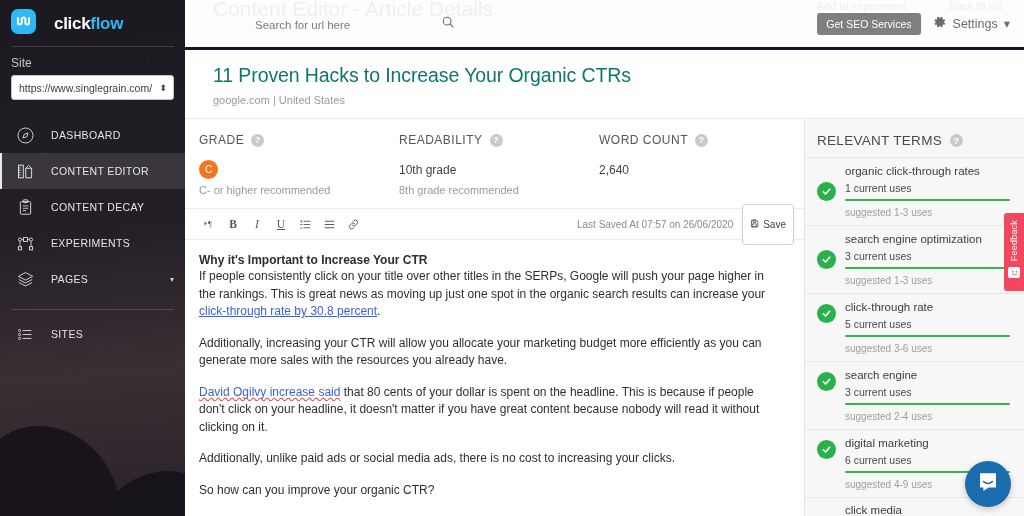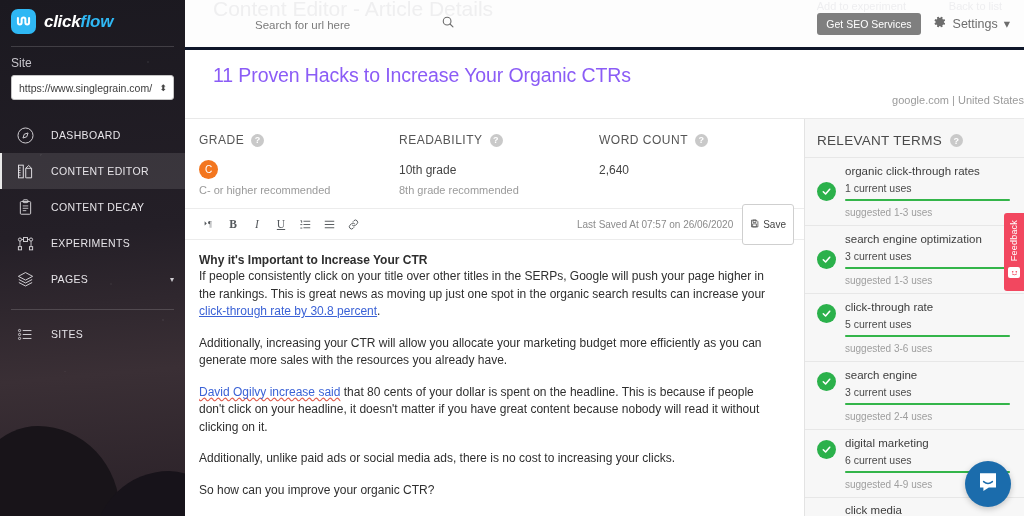--- a/index.html
+++ b/index.html
@@ -35,21 +35,21 @@
     background: #181419; border-radius: 50% 60% 0 0 / 70% 80% 0 0;
     pointer-events: none;
   }
   .sidebar-hill2 {
     position: absolute; right: -40px; bottom: -50px; width: 130px; height: 95px;
     background: #17131a; border-radius: 60% 45% 0 0 / 80% 70% 0 0;
     pointer-events: none;
   }
   .sidebar-inner { position: relative; z-index: 2; }
 
-  .brand { display: flex; align-items: center; gap: 8px; padding: 9px 0 9px 11px; font-style: italic; }
+  .brand { display: flex; align-items: flex-end; gap: 18px; padding: 9px 0 9px 11px; }
   .brand-mark {
     width: 25px; height: 25px; border-radius: 7px;
     background: #2fb8f4; display: flex; align-items: center; justify-content: center;
     flex: 0 0 25px;
   }
   .brand-text { font-size: 17px; font-weight: 700; letter-spacing: -0.3px; }
   .brand-text .c1 { color: #ffffff; }
   .brand-text .c2 { color: #2fb8f4; }
 
   .brand-rule { height: 1px; background: rgba(255,255,255,0.16); margin: 3px 11px 0 11px; }
@@ -115,22 +115,22 @@
     padding: 5px 9px; border-radius: 3px; cursor: pointer;
     font-family: "Liberation Sans", sans-serif;
   }
   .settings-btn {
     display: flex; align-items: center; gap: 6px; background: none; border: none;
     color: #6d6d6d; font-size: 12.5px; cursor: pointer; font-family: "Liberation Sans", sans-serif;
   }
 
   
   .article-head { background: #fff; padding: 14px 0 12px 28px; border-bottom: 1px solid #e9e9e9; }
-  .article-title { font-size: 19.5px; color: #8b5cf6; font-weight: 400; letter-spacing: -0.1px; }
-  .article-sub { margin-top: 7px; font-size: 11px; color: #9a9a9a; text-align: right; }
+  .article-title { font-size: 19.5px; color: #0f766e; font-weight: 400; letter-spacing: -0.1px; }
+  .article-sub { margin-top: 7px; font-size: 11px; color: #9a9a9a; }
 
   .content-row { display: flex; height: 408px; }
   .left-col { width: 620px; flex: 0 0 620px; background: #fff; border-right: 1px solid #e3e3e3; display: flex; flex-direction: column; }
 
   
   .metrics { display: flex; padding: 14px 0 12px 14px; border-bottom: 1px solid #ececec; }
   .metric { padding-left: 0; }
   .metric.m1 { width: 200px; }
   .metric.m2 { width: 200px; }
   .metric.m3 { width: 200px; }

